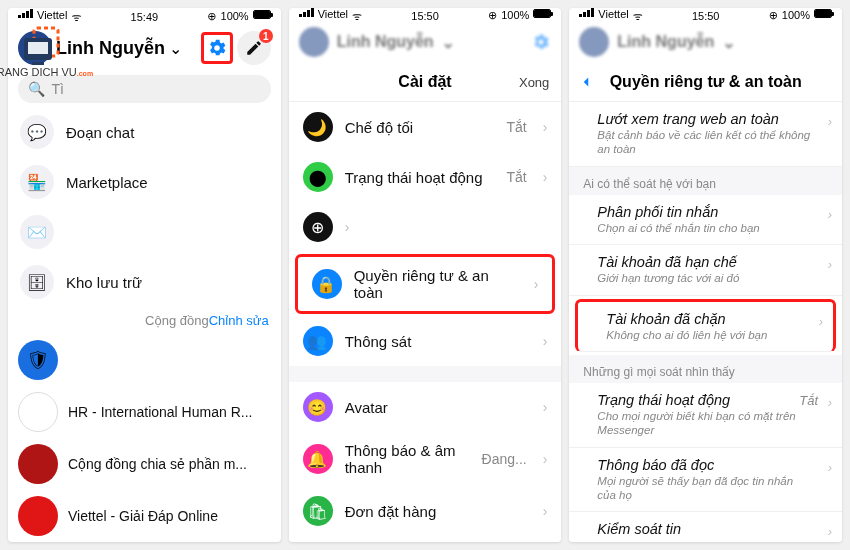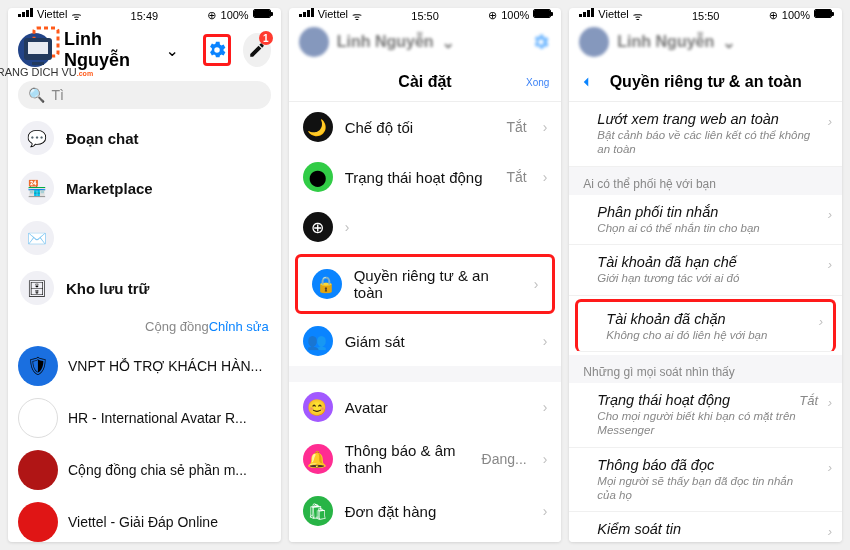--- a/index.html
+++ b/index.html
@@ -8,45 +8,45 @@
   .statusbar { height: 22px; display: flex; align-items: center; justify-content: space-between; padding: 0 10px; font-size: 11px; font-weight: 500; color: #000; }
   .statusbar .left, .statusbar .right { display: flex; align-items: flex-start; gap: 4px; }
   .sig-dots { display: flex; gap: 1px; align-items: flex-end; }
   .sig-dots span { width: 3px; background: #000; display: block; }
   .sig-dots span:nth-child(1){height:3px} .sig-dots span:nth-child(2){height:5px} .sig-dots span:nth-child(3){height:7px} .sig-dots span:nth-child(4){height:9px}
   .battery-ico { width: 18px; height: 9px; border: 1px solid #000; border-radius: 2px; position: relative; }
   .battery-ico::after { content:""; position:absolute; right:-3px; top:2px; width:2px; height:4px; background:#000; border-radius:0 1px 1px 0;}
   .battery-ico .fill { background:#000; height:100%; width:100%; border-radius:1px;}
 
   
-  .s1-header { display:flex; align-items:center; padding: 6px 10px; gap:12px; }
+  .s1-header { display:flex; align-items:center; padding: 6px 10px; gap:4px; }
   .avatar { width:34px; height:34px; border-radius:50%; background:#224488; flex-shrink:0; }
   .s1-name { font-size:18px; font-weight:700; }
   .s1-header .spacer { flex:1; }
   .gear-btn { width:32px; height:32px; display:flex; align-items:center; justify-content:center; }
   .gear-btn svg { width:22px; height:22px; }
   .compose-btn { width:34px; height:34px; border-radius:50%; background:#f0f0f0; display:flex; align-items:center; justify-content:center; position:relative; }
   .compose-btn .badge { position:absolute; top:-2px; right:-2px; background:#ff3b30; color:#fff; font-size:10px; font-weight:700; border-radius:8px; min-width:14px; height:14px; display:flex; align-items:center; justify-content:center; padding:0 3px;}
   .hl-red { border: 3px solid #ff1a1a; border-radius:4px; }
   .search-row { padding: 4px 10px; }
   .search-box { background:#f0f0f0; border-radius:18px; padding:6px 10px; display:flex; align-items:center; gap:6px; color:#888; font-size:14px;}
   .menu-item { display:flex; align-items:center; gap:12px; padding:8px 12px; }
   .menu-ico { width:34px; height:34px; border-radius:50%; background:#f0f0f5; display:flex; align-items:center; justify-content:center; flex-shrink:0; }
-  .menu-item .label { font-size:15px; font-weight:700; color:#111;}
+  .menu-item .label { font-size:15px; font-weight:400; color:#111;}
   .section-head { display:flex; align-items:center; justify-content:flex-end; padding:6px 12px; font-size:13px;}
   .section-head .t { color:#888; } .section-head .edit { color:#0a84ff; }
   .chat-row { display:flex; align-items:center; gap:10px; padding:6px 10px; }
   .chat-ava { width:40px; height:40px; border-radius:50%; flex-shrink:0; }
   .chat-name { font-size:14px; font-weight:500; color:#111; white-space:nowrap; overflow:hidden; text-overflow:ellipsis; flex:1;}
 
   
   .sheet { background:#fff; border-top-left-radius:12px; border-top-right-radius:12px; flex:1; display:flex; flex-direction:column; margin-top:2px;}
   .sheet-head { display:flex; align-items:center; justify-content:center; padding:10px 4px; position:relative; border-bottom:1px solid #eee;}
   .sheet-head .title { font-size:16px; font-weight:700;}
-  .sheet-head .done { position:absolute; right:12px; color:#3b82f6; font-size:10px; font-weight:500;}
+  .sheet-head .done { position:absolute; right:12px; color:#404040; font-size:13px; font-weight:500;}
   .sheet-head .back { position:absolute; left:8px; color:#0a84ff; display:flex; align-items:center;}
   .set-list { flex:1; overflow:hidden; }
   .set-row { display:flex; align-items:center; gap:12px; padding:10px 14px; position:relative;}
   .set-row .ic { width:30px; height:30px; border-radius:50%; display:flex; align-items:center; justify-content:center; flex-shrink:0;}
   .set-row .txt { font-size:15px; color:#111; flex:1;}
   .set-row .val { font-size:14px; color:#888; margin-right:4px;}
   .set-row .chev { color:#c0c0c0; font-size:14px;}
   .group-gap { height:16px; background:#f6f6f8;}
 
   
@@ -141,25 +141,24 @@
   </div>
 
   <div class="section-head">
     <span class="t">Cộng đồng</span>
     <span class="edit">Chỉnh sửa</span>
   </div>
 
   <div id="chatlist">
       <div class="chat-row">
         <div class="chat-ava" style="background: rgb(26, 111, 224); display: flex; align-items: center; justify-content: center; font-size: 18px;">🛡</div>
-        <div class="chat-name">VNPT HỖ TRỢ KHÁCH HÀN...</div>
       </div>
       <div class="chat-row">
         <div class="chat-ava" style="background: rgb(255, 255, 255); border: 1px solid rgb(221, 221, 221); display: flex; align-items: center; justify-content: center; font-size: 18px;"></div>
-        <div class="chat-name">HR - International Avatar R...</div>
+        <div class="chat-name">HR - International Human R...</div>
       </div>
       <div class="chat-row">
         <div class="chat-ava" style="background: rgb(176, 21, 21); display: flex; align-items: center; justify-content: center; font-size: 18px;"></div>
         <div class="chat-name">Cộng đồng chia sẻ phần m...</div>
       </div>
       <div class="chat-row">
         <div class="chat-ava" style="background: rgb(224, 21, 21); display: flex; align-items: center; justify-content: center; font-size: 18px;"></div>
         <div class="chat-name">Viettel - Giải Đáp Online</div>
       </div>
     </div>
@@ -218,21 +217,21 @@
         <div class="ic" style="background:#111;color:#fff">⊕</div>
           <span class="chev">›</span>
       </div>
       <div class="set-row hl-red" style="margin:2px 6px;border-radius:6px">
         <div class="ic" style="background:#0a84ff;color:#fff">🔒</div>
         <span class="txt">Quyền riêng tư &amp; an toàn</span>
           <span class="chev">›</span>
       </div>
       <div class="set-row">
         <div class="ic" style="background:#0a84ff;color:#fff">👥</div>
-        <span class="txt">Giám sát</span>
+        <span class="txt">Thông sát</span>
           <span class="chev">›</span>
       </div>
       <div class="group-gap"></div>
       <div class="set-row">
         <div class="ic" style="background:#a259ff;color:#fff">😊</div>
         <span class="txt">Avatar</span>
           <span class="chev">›</span>
       </div>
       <div class="set-row">
         <div class="ic" style="background:#ff2d92;color:#fff">🔔</div>
@@ -288,21 +287,21 @@
           </svg>
         </span>
       <span class="title">Quyền riêng tư &amp; an toàn</span>
     </div>
     <div class="set-list">
       <div class="s3-row">
         <div class="t1">Lướt xem trang web an toàn</div>
           <div class="t2">Bật cảnh báo về các liên kết có thể không an toàn</div>
           <span class="chev">›</span>
       </div>
-      <div class="s3-grouphead">Ai có thể phối hệ với bạn</div>
+      <div class="s3-grouphead">Ai có thể soát hệ với bạn</div>
       <div class="s3-row">
         <div class="t1">Phân phối tin nhắn</div>
           <div class="t2">Chọn ai có thể nhắn tin cho bạn</div>
           <span class="chev">›</span>
       </div>
       <div class="s3-row">
         <div class="t1">Tài khoản đã hạn chế</div>
           <div class="t2">Giới hạn tương tác với ai đó</div>
           <span class="chev">›</span>
       </div>

